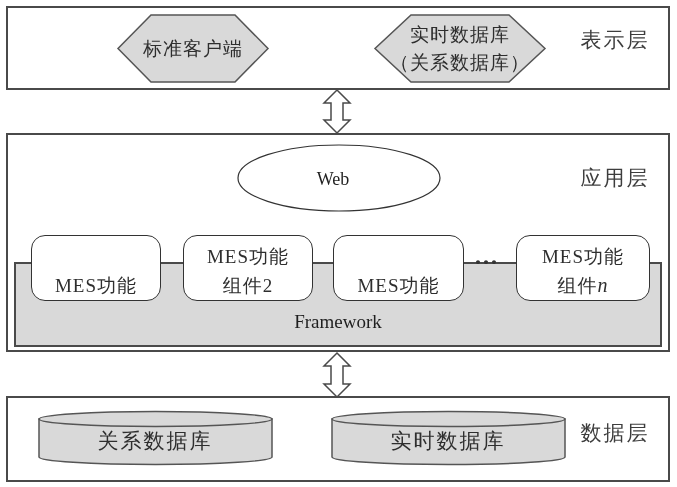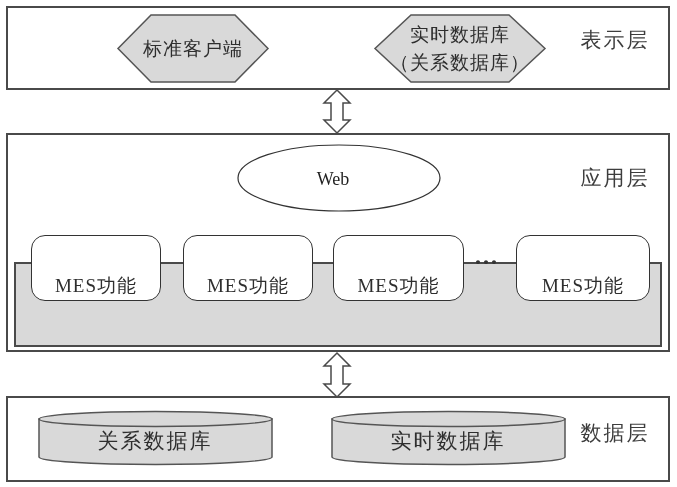--- a/index.html
+++ b/index.html
@@ -109,26 +109,29 @@
     <span>（关系数据库）</span>
   </div>
 
   <div id="web-label">Web</div>
 
   <div class="mes-box" id="mes-1">
     <span>MES功能</span>
   </div>
   <div class="mes-box" id="mes-2">
     <span>MES功能</span>
+    <span><span>组件</span><span>2</span></span>
   </div>
   <div class="mes-box" id="mes-3">
     <span>MES功能</span>
   </div>
   <div id="mes-ellipsis">···</div>
   <div class="mes-box" id="mes-n">
     <span>MES功能</span>
+    <span><span>组件</span><span class="it">n</span></span>
   </div>
 
+  <div id="framework-label">Framework</div>
 
   <div class="db-label" id="db-label-2">实时数据库</div>
   <div class="db-label" id="db-label-1">关系数据库</div>
 
 </div>
 
 </body></html>

